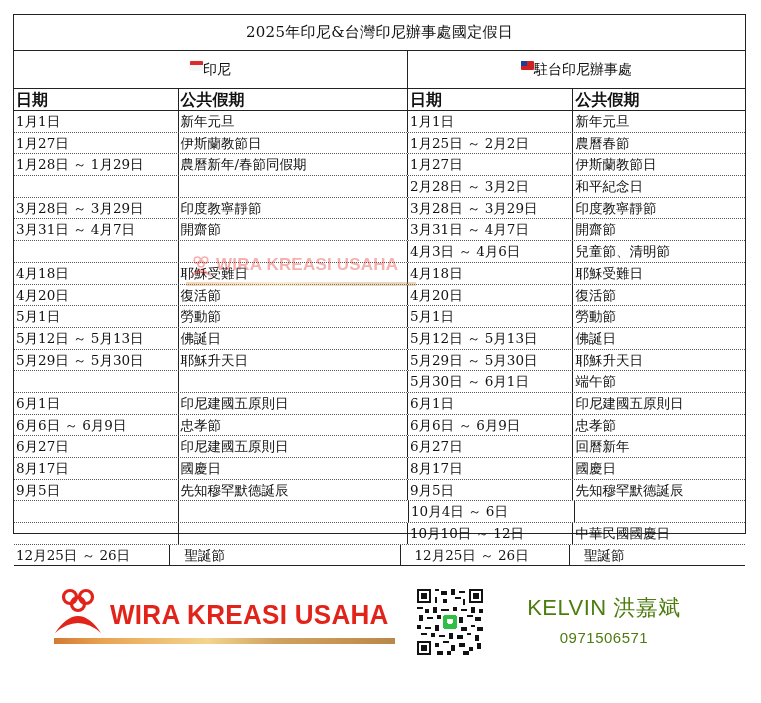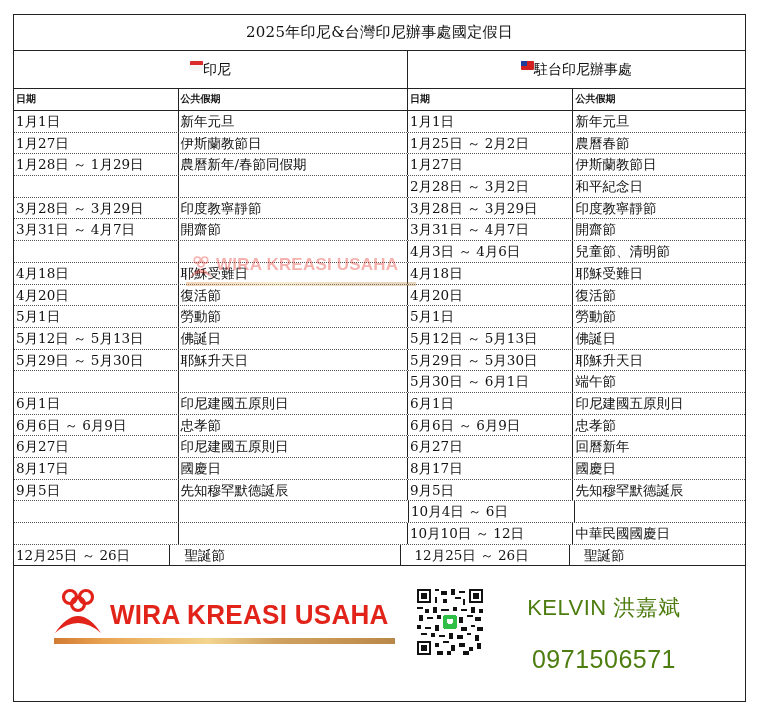--- a/index.html
+++ b/index.html
@@ -1,18 +1,18 @@
 <!DOCTYPE html>
 <html><head>
 <meta charset="utf-8">
 <style>
   html, body { margin: 0; padding: 0; background: #ffffff; }
   body { width: 761px; height: 703px; position: relative; overflow: hidden;
          font-family: "DejaVu Serif", "Liberation Serif", serif; color: #111; }
-  .frame { position: absolute; left: 13px; top: 14px; width: 733px; height: 688px;
+  .frame { position: absolute; left: 13px; top: 14px; width: 733px; height: 520px;
            border: 1.5px solid #222; box-sizing: border-box; padding-left: 36px; }
   .title-row { position: absolute; left: 0; top: 0; width: 100%; height: 36px;
                border-bottom: 1.5px solid #222; box-sizing: border-box;
                display: flex; align-items: center; justify-content: center;
                font-size: 15px; letter-spacing: 0.3px; }
   .region-row { position: absolute; left: 0; top: 36px; width: 100%; height: 38px;
                 border-bottom: 1.5px solid #222; box-sizing: border-box; display: flex; }
   .region { height: 100%; display: flex; align-items: center; justify-content: center;
             font-family: "DejaVu Sans", "Liberation Sans", sans-serif; font-size: 14px; box-sizing: border-box; }
   .region.left { width: 395px; border-right: 1.5px solid #222; }
@@ -22,21 +22,21 @@
   .flag-tw { background: #d02020; }
   .flag-tw::before { content: ""; position: absolute; left: 0; top: 0; width: 6px; height: 5px; background: #1d3d9a; }
 
   .table { position: absolute; left: 0; top: 74px; width: 100%; }
   .thead, .trow { display: flex; width: 100%; }
   .thead { height: 22px; border-bottom: 1.5px solid #222; box-sizing: border-box; }
   .trow { height: 21.7px; border-bottom: 1px dotted #555; box-sizing: border-box; }
   .trow:last-child { border-bottom: 1.5px solid #222; gap: 12px; }
   .cell { box-sizing: border-box; padding-left: 2px; font-size: 13.5px; line-height: 21px;
           white-space: nowrap; overflow: hidden; }
-  .thead .cell { font-family: Liberation Mono, monospace; font-weight: bold; font-size: 10px; line-height: 21px; }
+  .thead .cell { font-family: Liberation Sans, sans-serif; font-weight: bold; font-size: 16px; line-height: 21px; }
   .c1 { width: 165px; border-right: 1.5px solid #222; }
   .c2 { width: 230px; border-right: 1.5px solid #222; }
   .c3 { width: 166px; border-right: 1.5px solid #222; }
   .c4 { width: 172px; }
 
   .watermark { position: absolute; left: 172px; top: 238px; width: 232px; height: 36px; opacity: 0.35; pointer-events: none; }
   .watermark .wm-text { position: absolute; left: 30px; top: 2px; font-family: "Liberation Sans", sans-serif; font-weight: bold;
                         font-size: 17px; color: #e2231a; letter-spacing: 0.2px; }
   .watermark .wm-bar { position: absolute; left: 0; top: 29px; width: 230px; height: 4px;
                        background: linear-gradient(90deg, #d98a3c, #f1cf8a 40%, #c99a58 70%, #b98a4c); }
@@ -46,21 +46,21 @@
   .logo { position: absolute; left: 40px; top: 20px; width: 342px; height: 64px; }
   .logo-crown { position: absolute; left: 0; top: 0; width: 48px; height: 50px; }
   .logo-text { position: absolute; left: 56px; top: 12px; font-family: "Liberation Sans", sans-serif; font-weight: bold;
                font-size: 28px; color: #e2231a; letter-spacing: 0.3px; transform: scaleX(0.93); transform-origin: left; white-space: nowrap; }
   .logo-bar { position: absolute; left: 0; top: 51px; width: 341px; height: 6px;
               background: linear-gradient(90deg, #d27a32 0%, #e9a553 15%, #f2d58e 45%, #cfa262 65%, #c69452 85%, #b8884a 100%); }
   .qr { position: absolute; left: 403px; top: 22px; width: 66px; height: 66px; }
   .contact { position: absolute; left: 490px; top: 26px; width: 200px; text-align: center;
              font-family: "Liberation Sans", "DejaVu Sans", sans-serif; color: #4d7c0f; }
   .contact .name { font-size: 22px; letter-spacing: 0.5px; }
-  .contact .phone { font-size: 25px; margin-top: 22px; letter-spacing: 0.5px; }
+  .contact .phone { font-size: 15px; margin-top: 6px; letter-spacing: 0.5px; }
 </style>
 </head>
 <body>
 
 <div class="frame">
 
   <div class="title-row">2025年印尼&amp;台灣印尼辦事處國定假日</div>
 
   <div class="region-row">
     <div class="region left">

